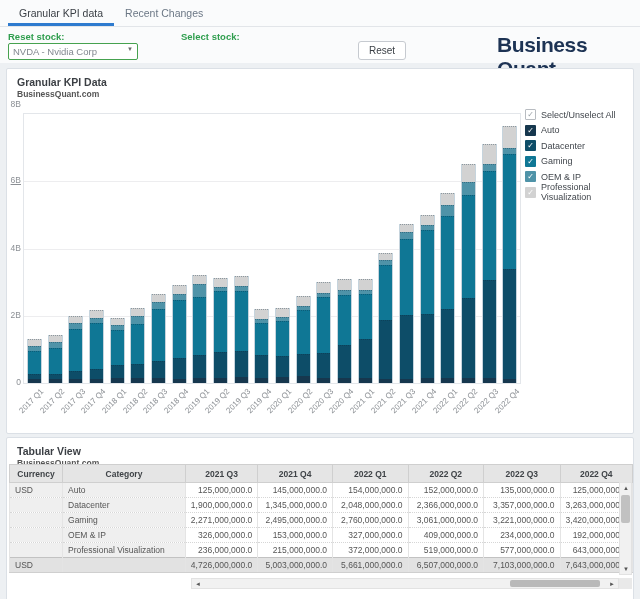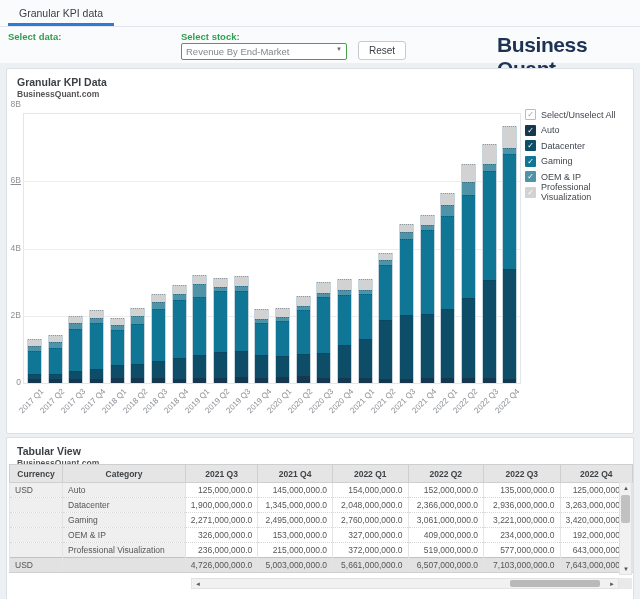--- a/index.html
+++ b/index.html
@@ -69,31 +69,32 @@
   .sb-arrow{position:absolute;font-size:6px;color:#555;line-height:6px;cursor:pointer;}
   #vthumb{position:absolute;left:1px;top:12px;width:9px;height:28px;background:#c1c1c1;border-radius:2px;cursor:pointer;}
   #hthumb{position:absolute;left:318px;top:1px;width:90px;height:7px;background:#b9b9b9;border-radius:2px;cursor:pointer;}
 </style>
 </head>
 <body>
 
 <div id="topbar">
   <div id="tabs">
     <div class="tab active">Granular KPI data</div>
+    <div class="tab">Recent Changes</div>
   </div>
 
-  <div class="ctl-label" style="left:8px;top:31px;">Select data:</div>
-
-  <div class="ctl-label" style="left:181px;top:31px;">Select stock:</div>
-  <div class="sel-wrap" style="left:181px;top:41px;width:166px;">
+  <div class="ctl-label" style="left:8px;top:31px;">Reset stock:</div>
+  <div class="sel-wrap" style="left:8px;top:41px;width:130px;">
     <select>
-      <option>Revenue By End-Market</option>
+      <option>NVDA - Nvidia Corp</option>
     </select>
     <span class="sel-arrow">▼</span>
   </div>
+
+  <div class="ctl-label" style="left:181px;top:31px;">Select stock:</div>
 
   <button id="reset-btn">Reset</button>
   <div id="logo">Business Quant</div>
 </div>
 
 <div class="card" id="chart-card">
   <div class="card-title">Granular KPI Data</div>
   <div class="card-sub">BusinessQuant.com</div>
 
   <div id="ylabels"></div>
@@ -410,21 +411,21 @@
               <span>2,048,000,000.0</span>
             </div>
           </td>
           <td class="num">
             <div class="clip">
               <span>2,366,000,000.0</span>
             </div>
           </td>
           <td class="num">
             <div class="clip">
-              <span>2,936,000,000.0</span>
+              <span>3,357,000,000.0</span>
             </div>
           </td>
           <td class="num">
             <div class="clip">
               <span>3,263,000,000.0</span>
             </div>
           </td>
         </tr>
         <tr>
           <td class="frozen"></td>

